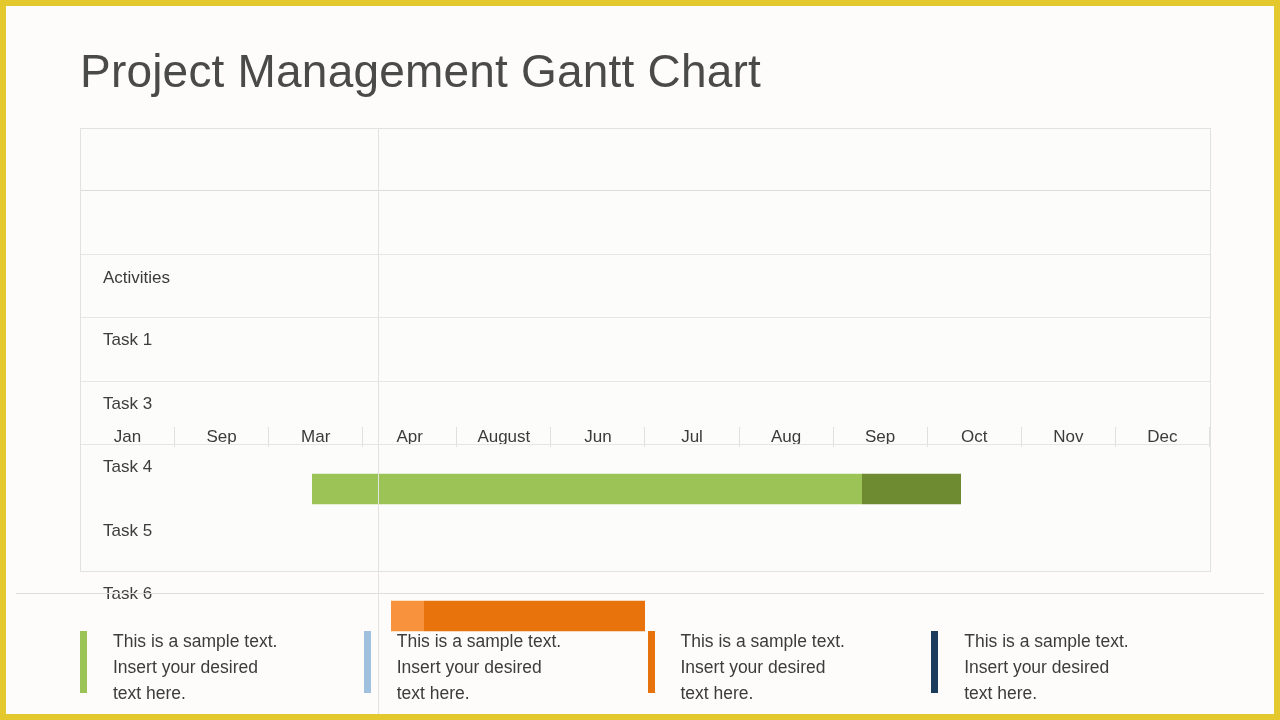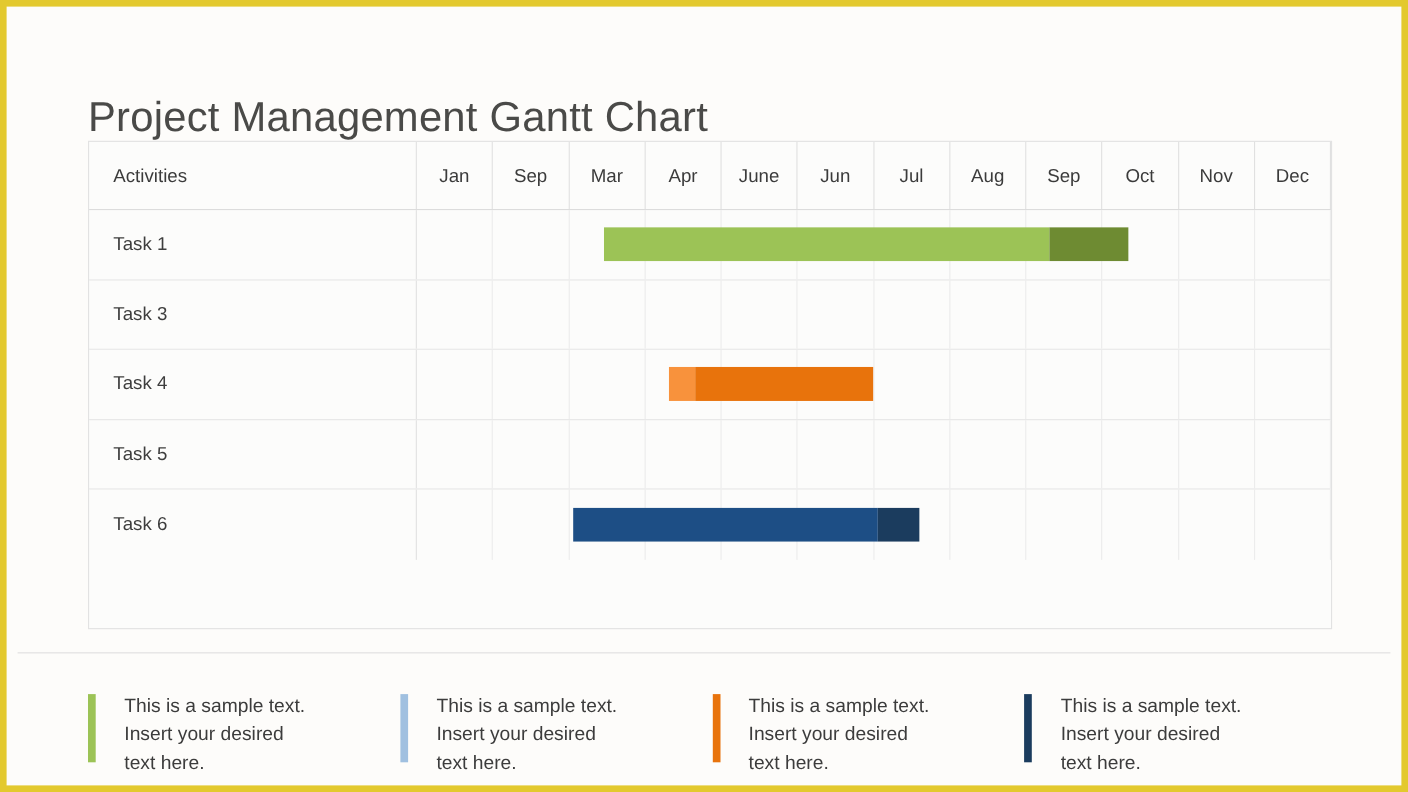--- a/index.html
+++ b/index.html
@@ -23,45 +23,45 @@
     background: #fdfcfa;
     border: 6px solid #e3c92e;
     overflow: hidden;
   }
 
   
   #title {
     position: absolute;
     left: 74px;
     top: 38px;
-    font-size: 38px;
+    font-size: 46px;
     font-weight: 400;
     color: #4a4a48;
     letter-spacing: 0.2px;
     white-space: nowrap;
-    margin-top: 42px;
   }
 
   
   #gantt {
     position: absolute;
     left: 74px;
     top: 122px;
     width: 1131px;
     height: 444px;
     border: 1px solid #e2e2e2;
     background: #fcfcfb;
   }
 
   .row {
     display: flex;
     width: 100%;
     height: 63.6px;
     border-bottom: 1px solid #e6e6e6;
     position: relative;
+    flex-direction: column;
   }
   .row:last-child { border-bottom: none; }
 
   .row.header {
     height: 62px;
     border-bottom: 1px solid #dcdcdc;
   }
 
   .act-cell {
     width: 298px;
@@ -162,21 +162,21 @@
 
   <div id="gantt">
 
     <div class="row header">
       <div class="act-cell">Activities</div>
       <div class="months">
           <div class="mcell">Jan</div>
           <div class="mcell">Sep</div>
           <div class="mcell">Mar</div>
           <div class="mcell">Apr</div>
-          <div class="mcell">June</div>
+          <div class="mcell">August</div>
           <div class="mcell">Jun</div>
           <div class="mcell">Jul</div>
           <div class="mcell">Aug</div>
           <div class="mcell">Sep</div>
           <div class="mcell">Oct</div>
           <div class="mcell">Nov</div>
           <div class="mcell">Dec</div>
         </div>
     </div>
 

